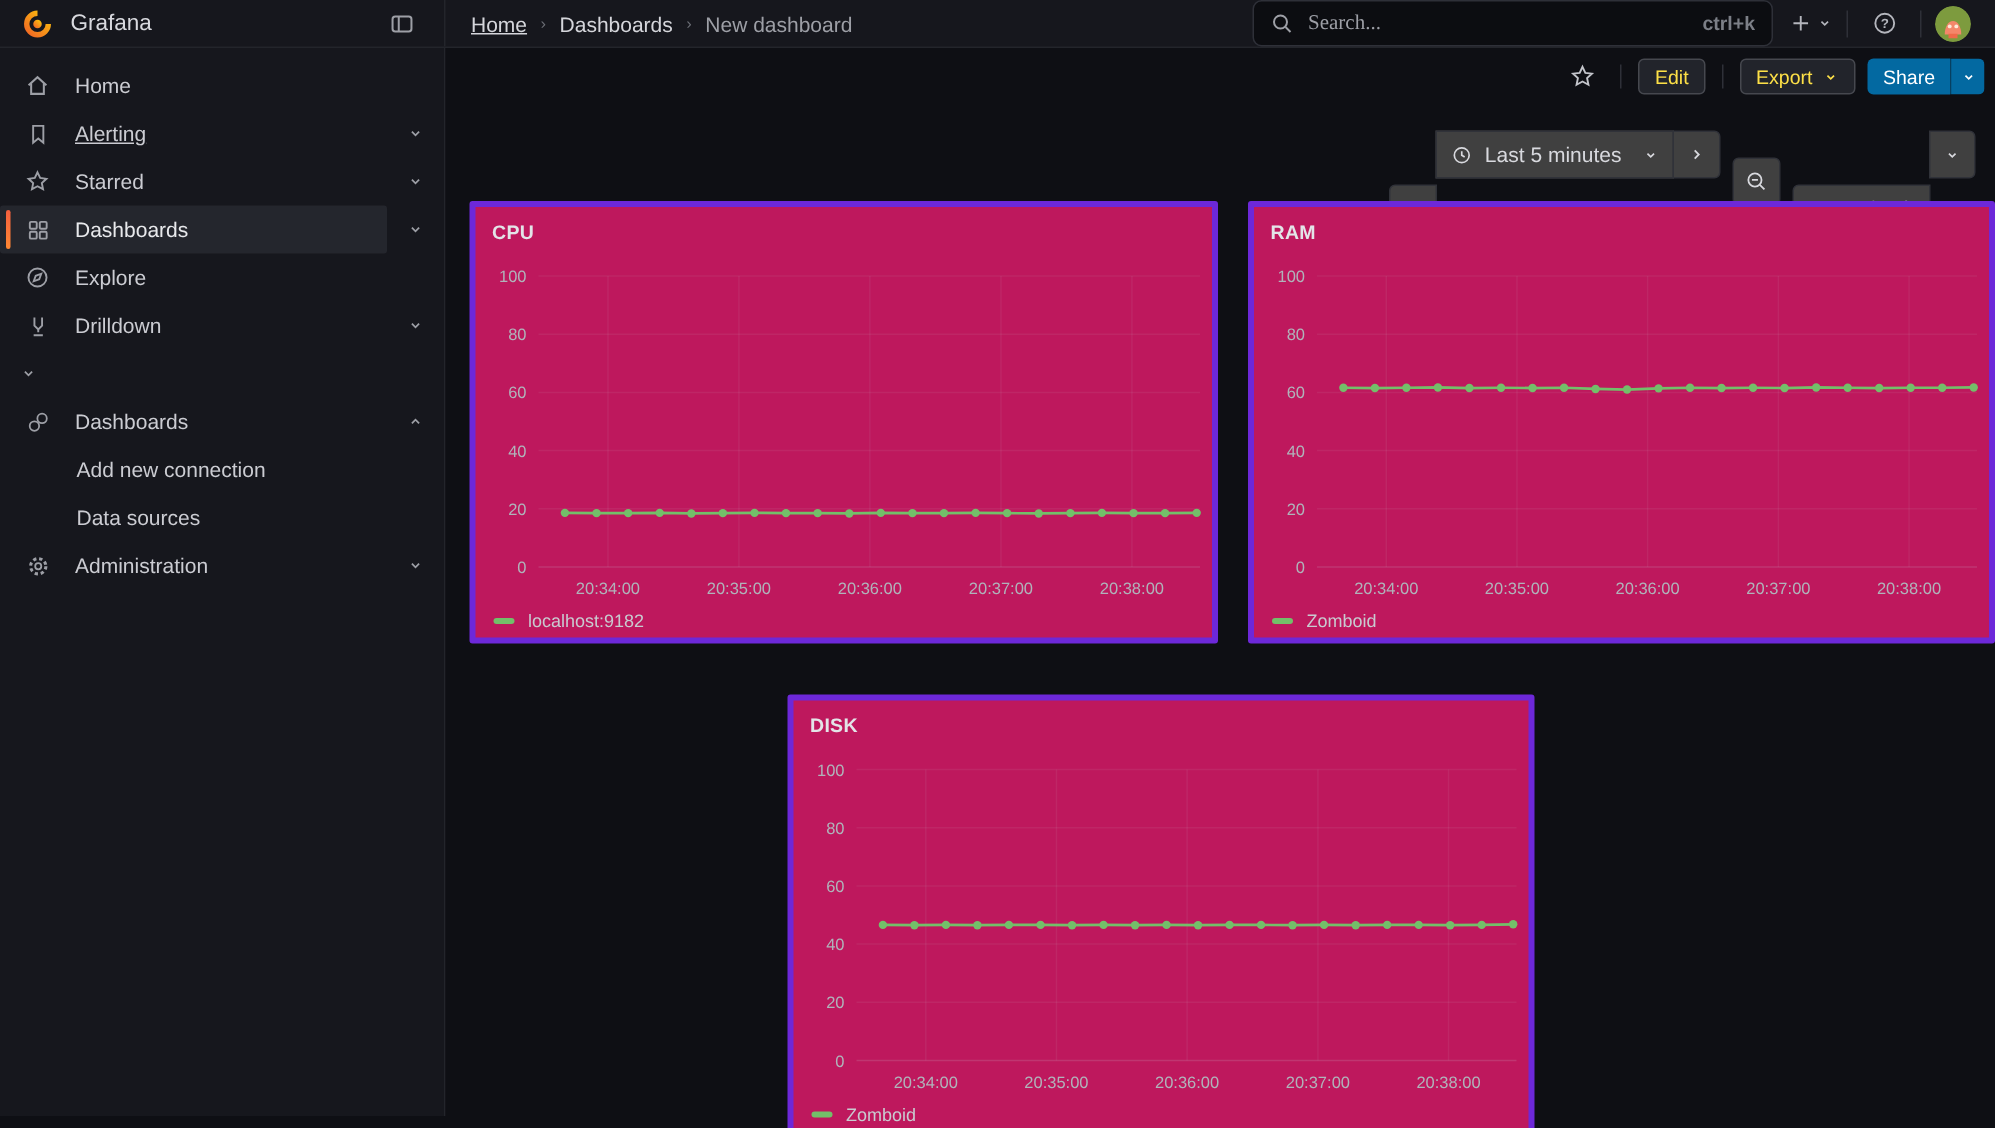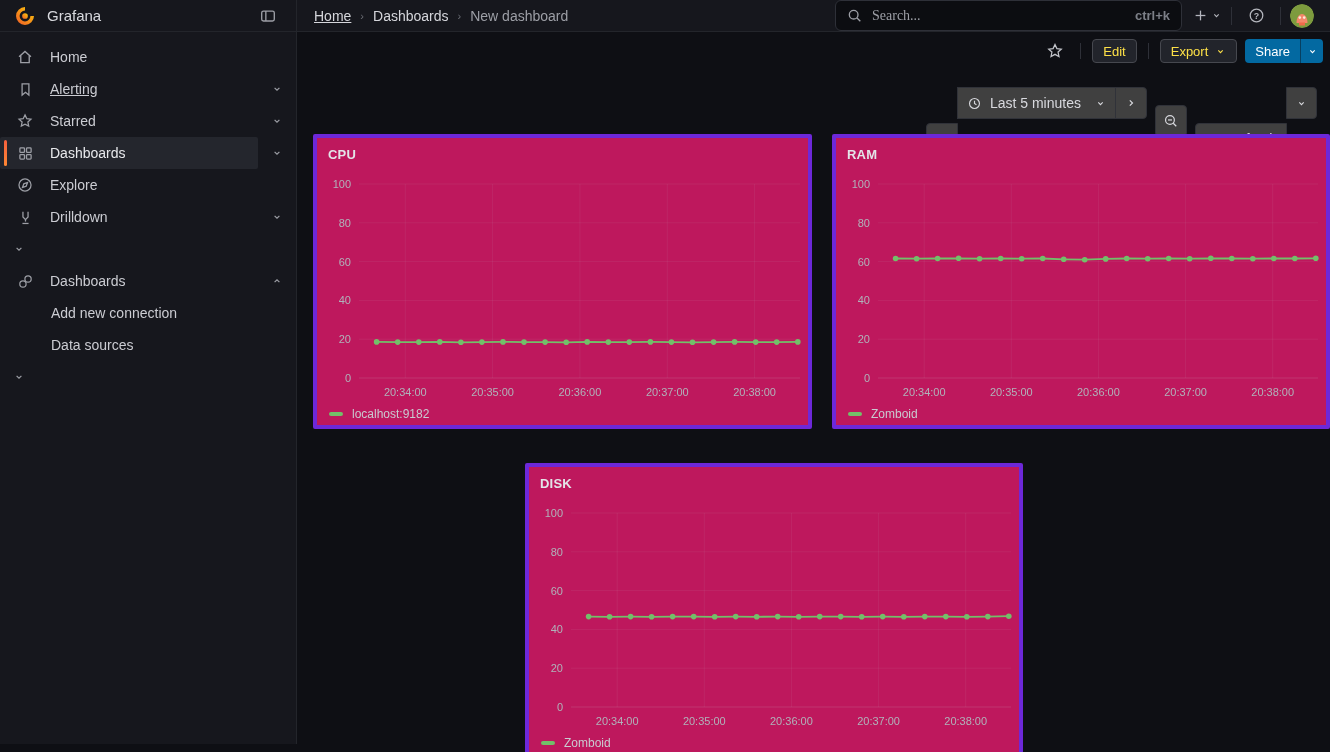--- a/index.html
+++ b/index.html
@@ -295,20 +295,29 @@
         </div>
       </div>
 
       <div class="nav-item">
         <div class="nav-link sub">
           <span class="nav-label">Data sources</span>
         </div>
       </div>
 
       <div class="nav-item">
+        <div class="nav-link">
+          <span class="nav-icon icon">
+            <svg width="17" height="17" viewBox="0 0 20 20" fill="none" stroke="currentColor">
+              <circle cx="10" cy="10" r="6" stroke-width="2.4" stroke-dasharray="2.6 2.2"></circle>
+              <circle cx="10" cy="10" r="2.4" stroke-width="1.4"></circle>
+            </svg>
+          </span>
+          <span class="nav-label">Administration</span>
+        </div>
         <span class="nav-chevron">
           <svg width="12" height="12" viewBox="0 0 20 20" fill="none" stroke="currentColor" stroke-width="2">
               <path d="M6 8 L10 12 L14 8"></path>
             </svg>
         </span>
       </div>
     </nav>
 
     <main class="content">
 

